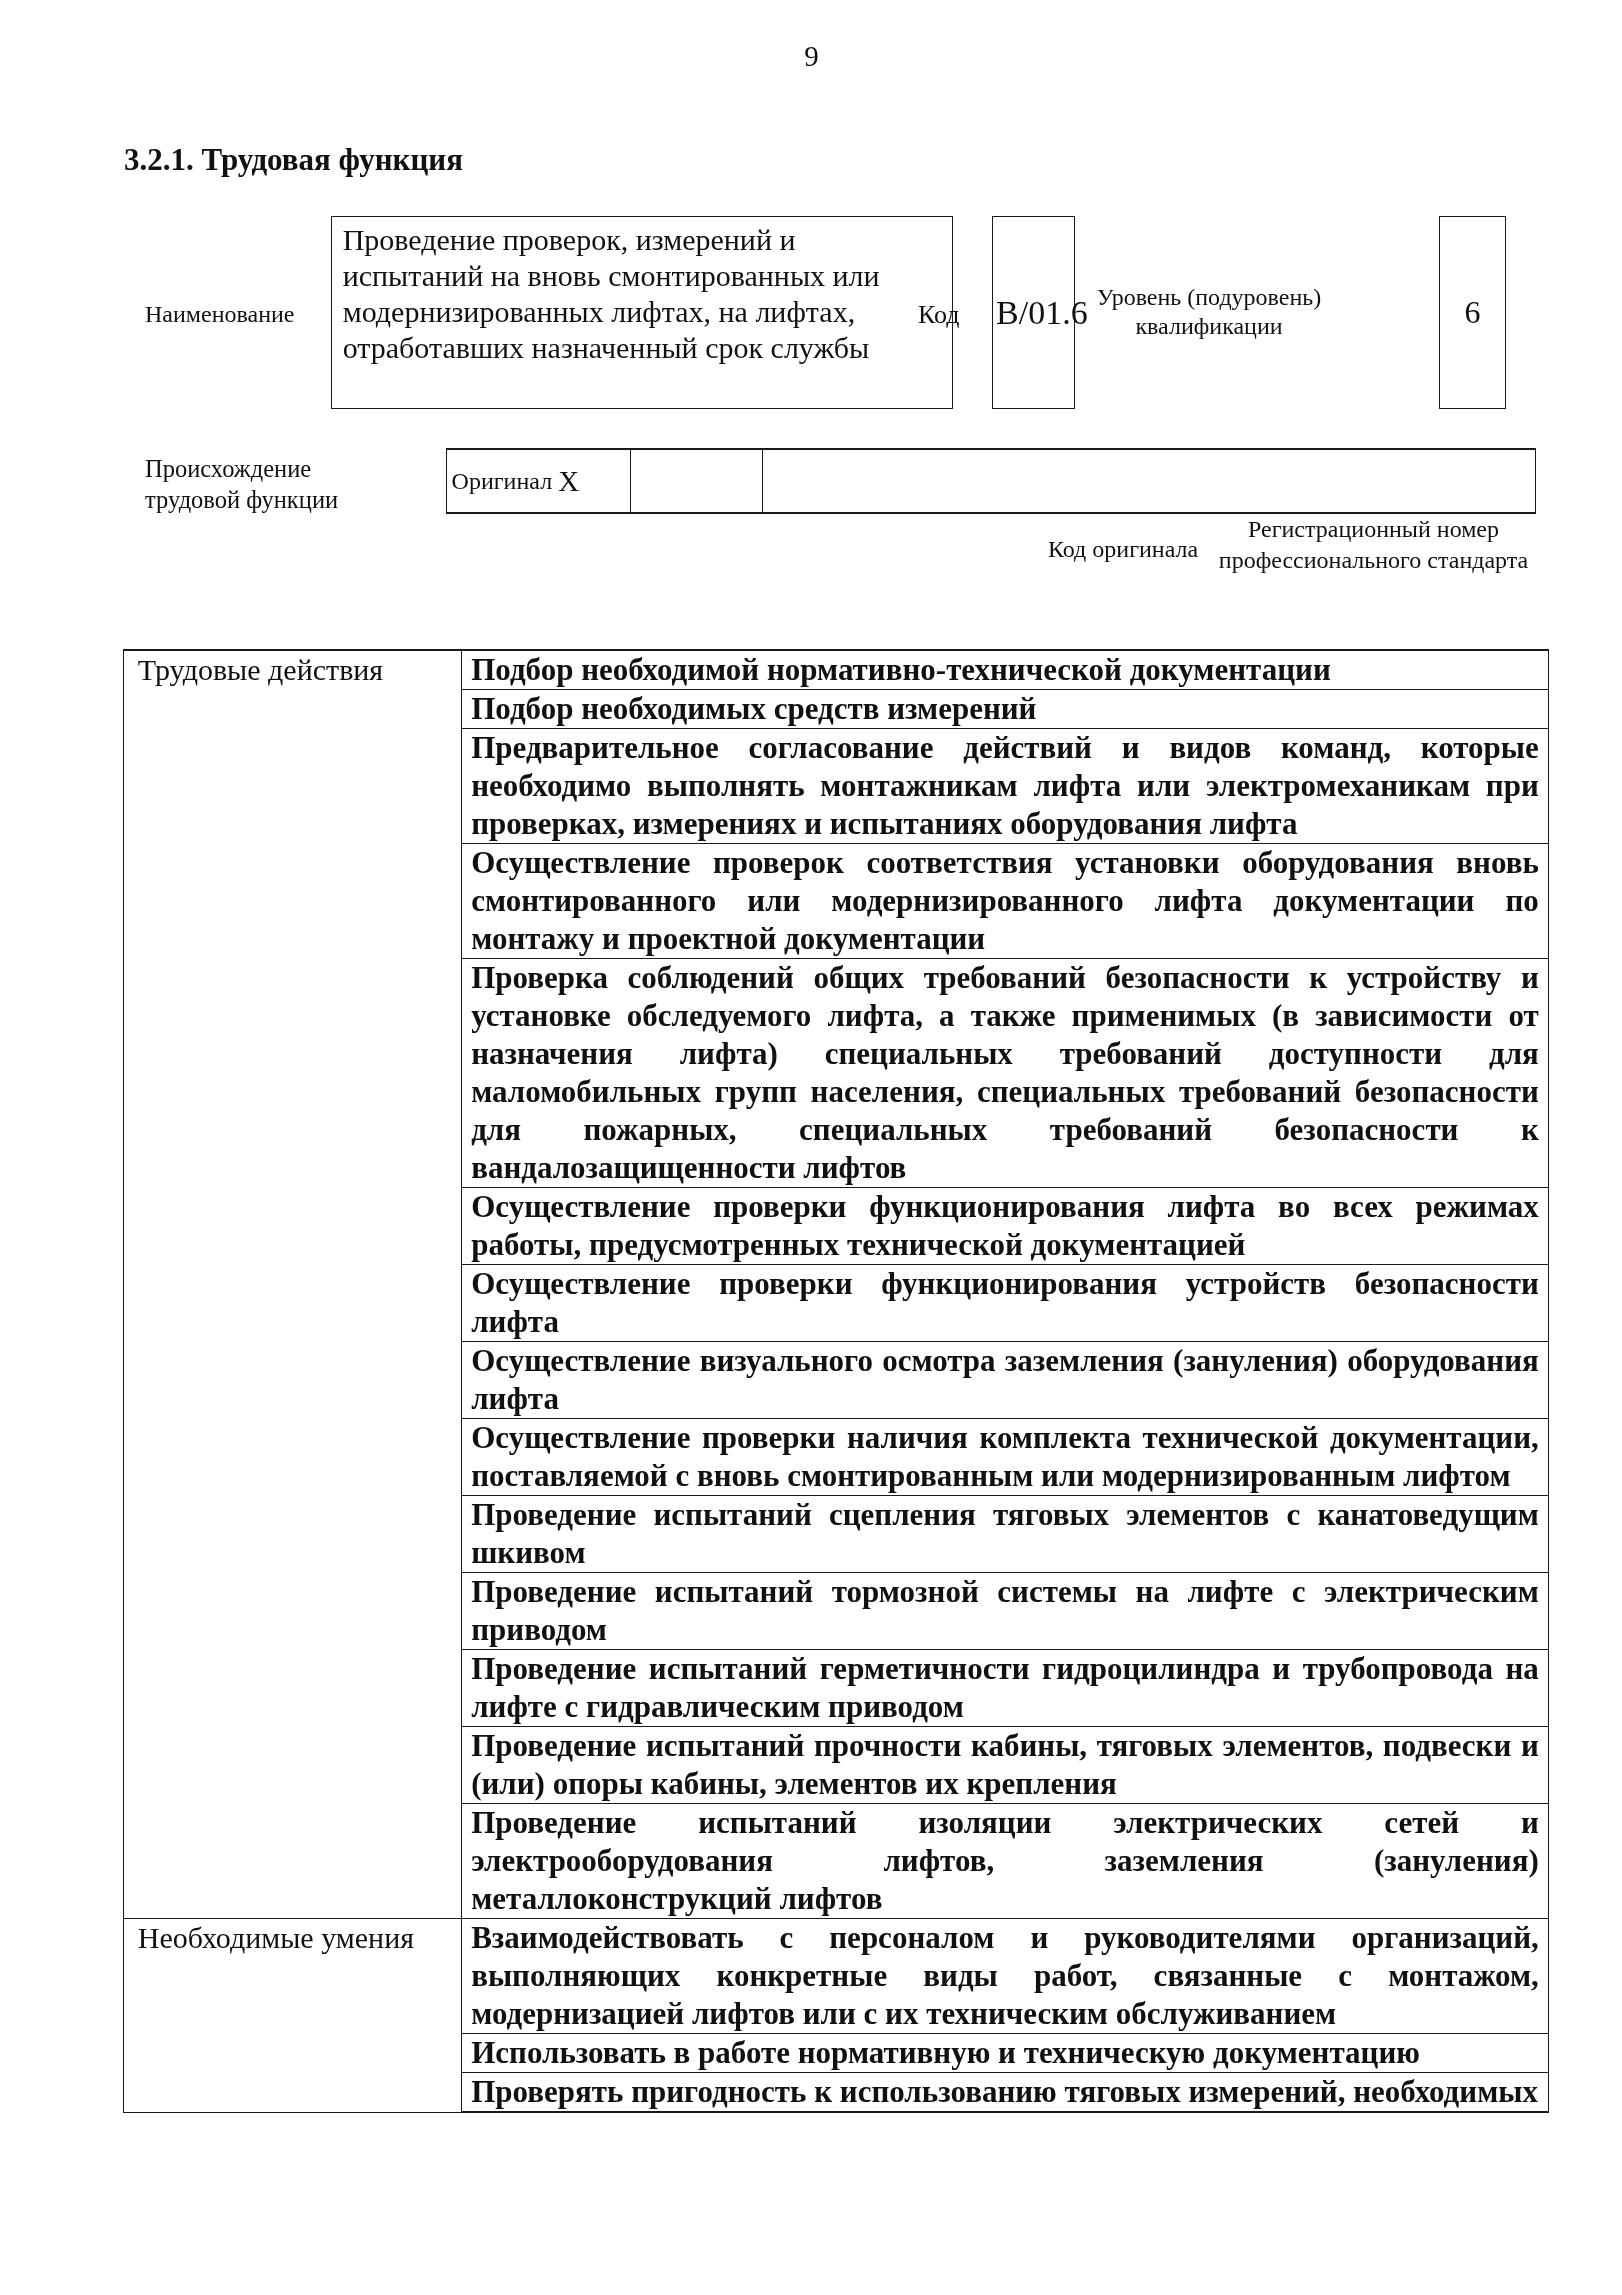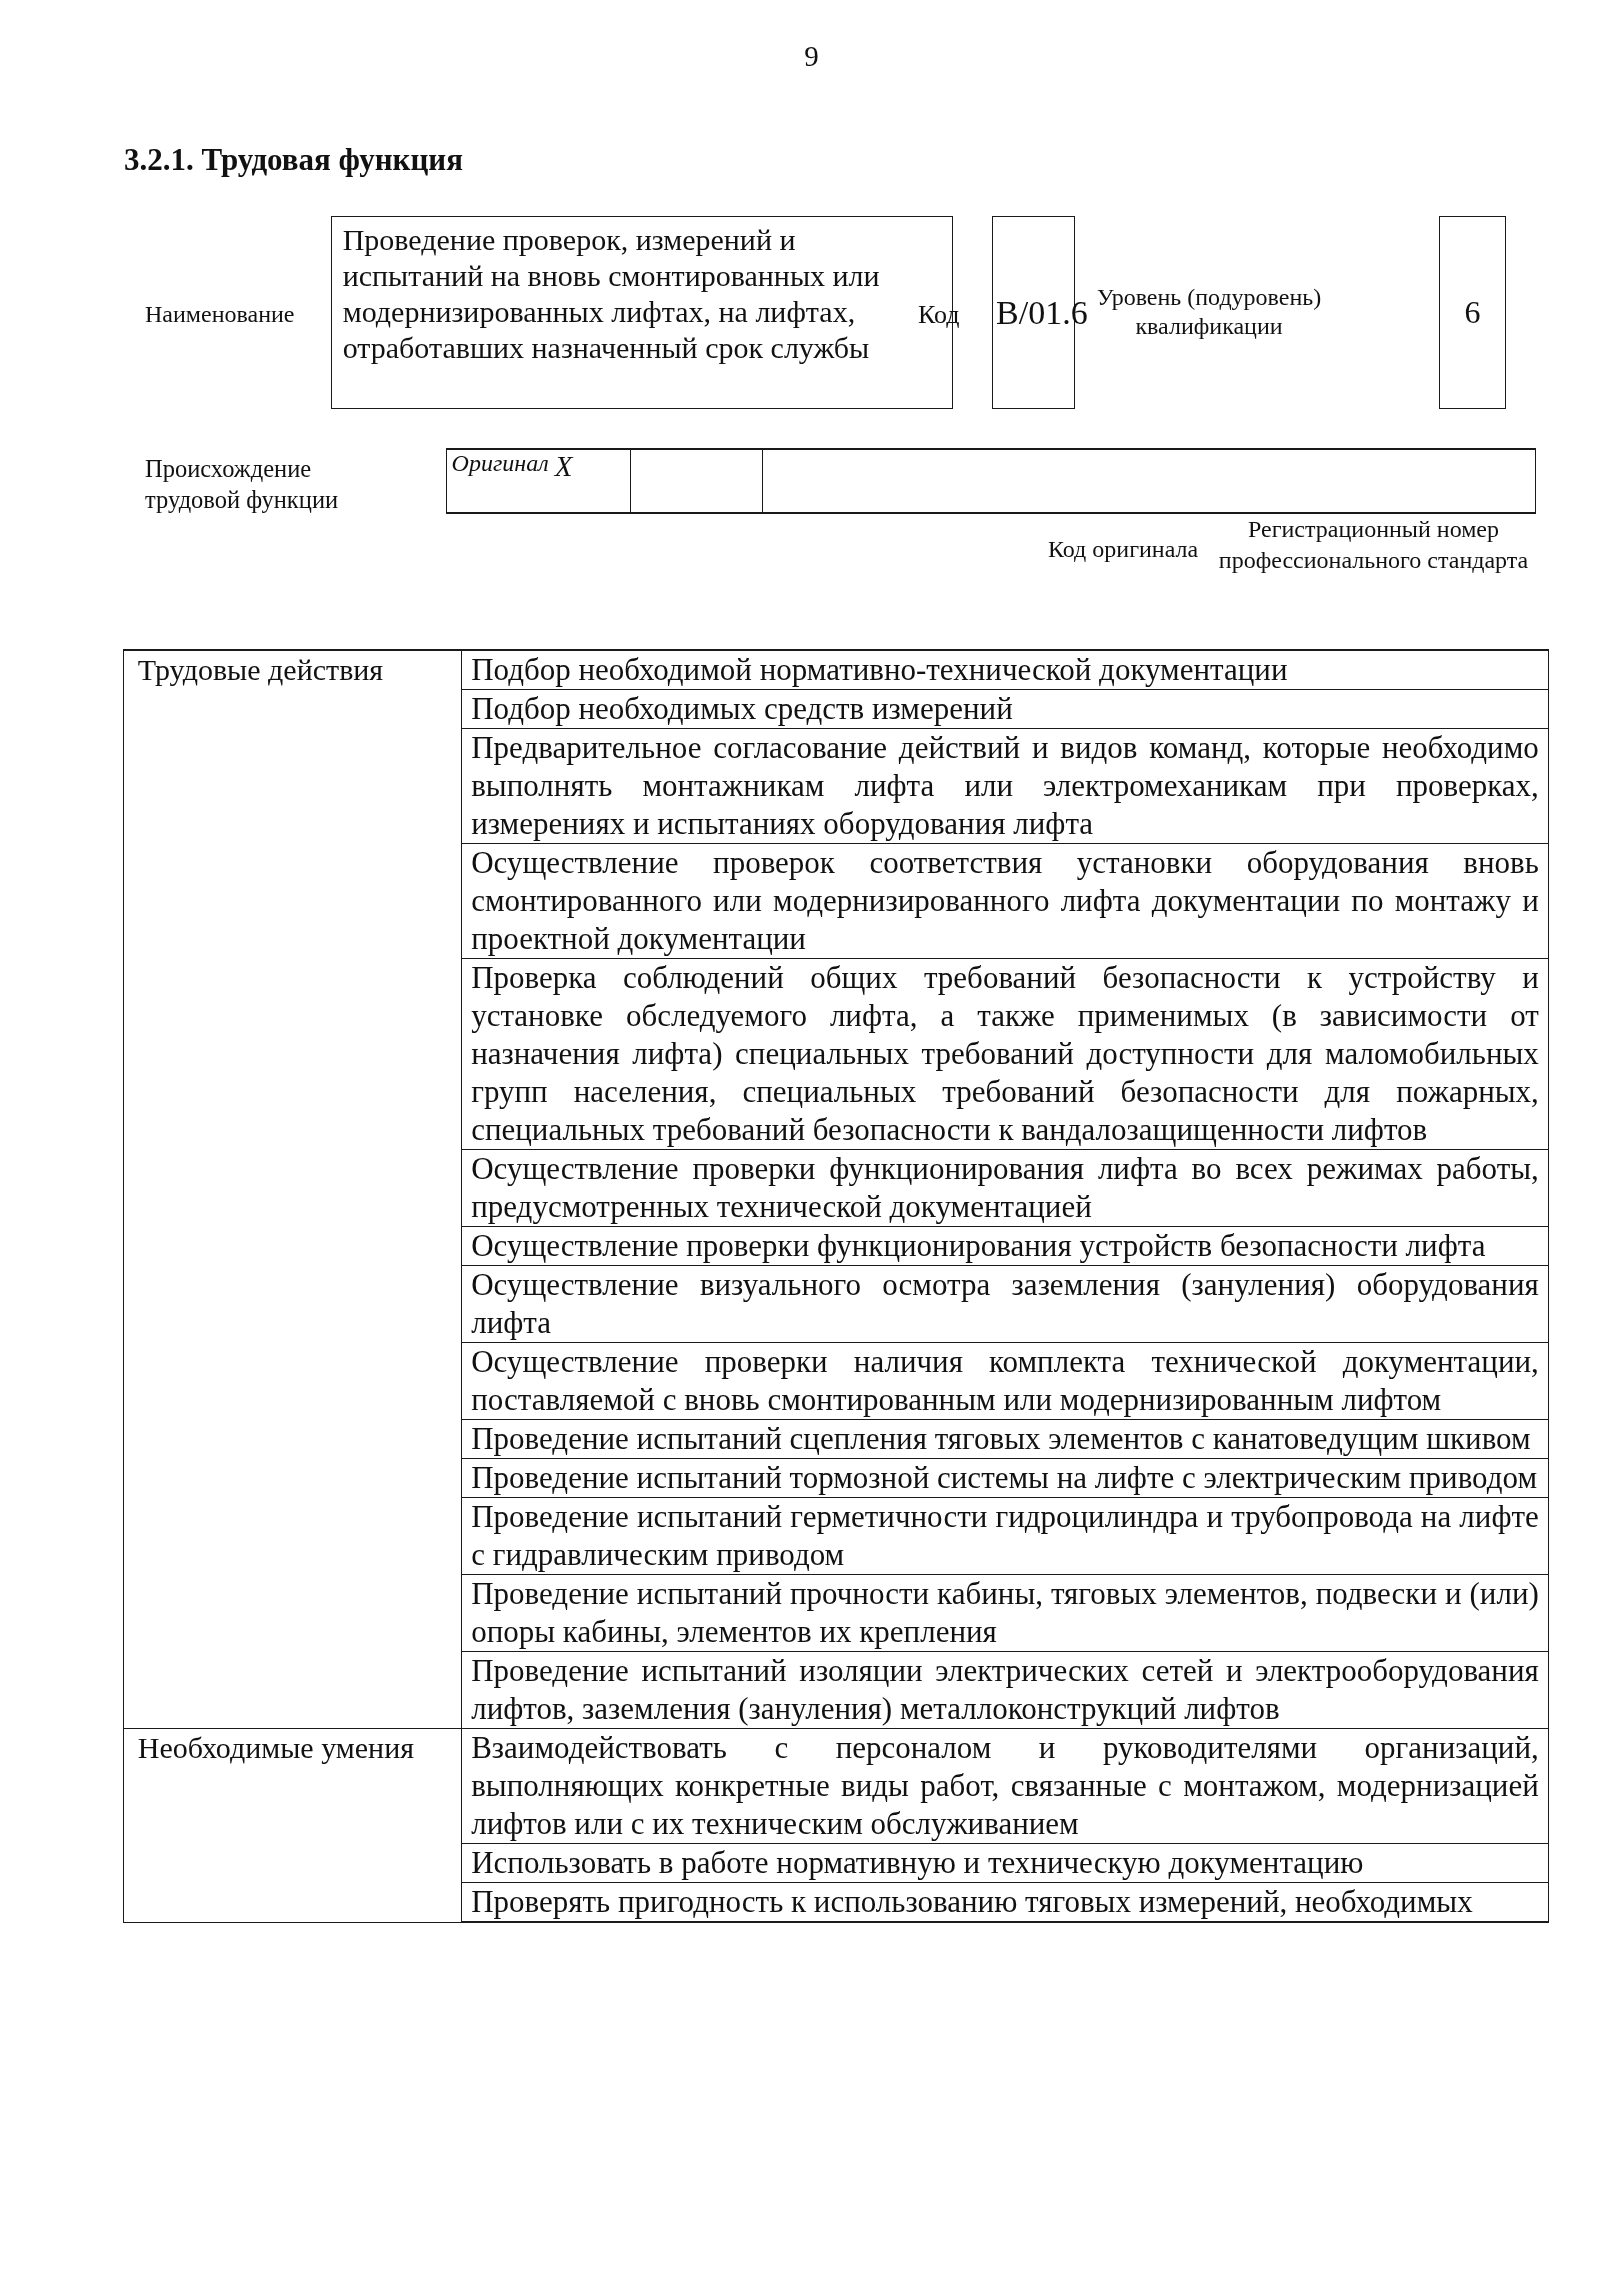--- a/index.html
+++ b/index.html
@@ -16,36 +16,36 @@
 
   .name-label { left: 145px; top: 300px; }
   .name-box { left: 331px; top: 216px; width: 622px; height: 193px; padding: 4.6px 10.7px; font-size: 30px; line-height: 36px; }
   .code-label { left: 918px; top: 300px; font-size: 26px; }
   .code-box { left: 992px; top: 216px; width: 83px; height: 193px; font-size: 34px; padding-left: 3.1px; display: flex; align-items: center; }
   .level-label { left: 1094px; top: 283px; width: 230px; text-align: center; font-size: 24px; line-height: 29px; }
   .level-box { left: 1439px; top: 216px; width: 67px; height: 193px; font-size: 32px; display: flex; align-items: center; justify-content: center; }
 
   .origin-label { left: 145px; top: 453px; font-size: 24.5px; line-height: 31px; }
   .origin-table { left: 446px; top: 448px; width: 1090px; height: 66px; display: flex; border-top: 2.3px solid #1a1a1a; border-bottom: 2.3px solid #1a1a1a; border-left: 1.5px solid #1a1a1a; border-right: 1.5px solid #1a1a1a; box-sizing: border-box; }
-  .origin-cell { height: 100%; box-sizing: border-box; border-right: 1.1px solid #1a1a1a; display: flex; align-items: flex-start; padding-left: 4.6px; font-size: 24px; white-space: nowrap; font-style: italic; }
+  .origin-cell { height: 100%; box-sizing: border-box; border-right: 1.1px solid #1a1a1a; display: flex; align-items: center; padding-left: 4.6px; font-size: 24px; white-space: nowrap; }
   .origin-cell:last-child { border-right: none; }
   .origin-cell .big-x { font-size: 29px; margin-left: 6.1px; }
   .cap-code { left: 1048px; top: 534px; width: 153px; text-align: left; font-size: 24px; line-height: 31px; }
   .cap-reg { left: 1209px; top: 514px; width: 329px; text-align: center; font-size: 24px; line-height: 31px; }
 
   table.main {
     position: absolute; left: 123px; top: 649px; width: 1426px;
     border-collapse: collapse; table-layout: fixed;
   }
   table.main td {
     border: 1.5px solid #1a1a1a; vertical-align: top;
     font-size: 31px; line-height: 38px; padding: 0 9.2px 0 9.2px;
   }
   table.main td.cat { width: 314px; text-align: left; padding-left: 13.8px; font-size: 30px; }
-  table.main td.val { text-align: justify; text-align-last: left; }
+  table.main td.val { text-align: justify; text-align-last: left; font-weight: bold; }
   table.main tr.top td { border-top-width: 2.3px; }
   table.main tr.last td { border-bottom-width: 2.3px; }
 </style>
 </head>
 <body>
 
 <div class="abs page-number">9</div>
 <div class="abs section-title">3.2.1. Трудовая функция</div>
 
 <div class="abs lbl name-label">Наименование</div>

